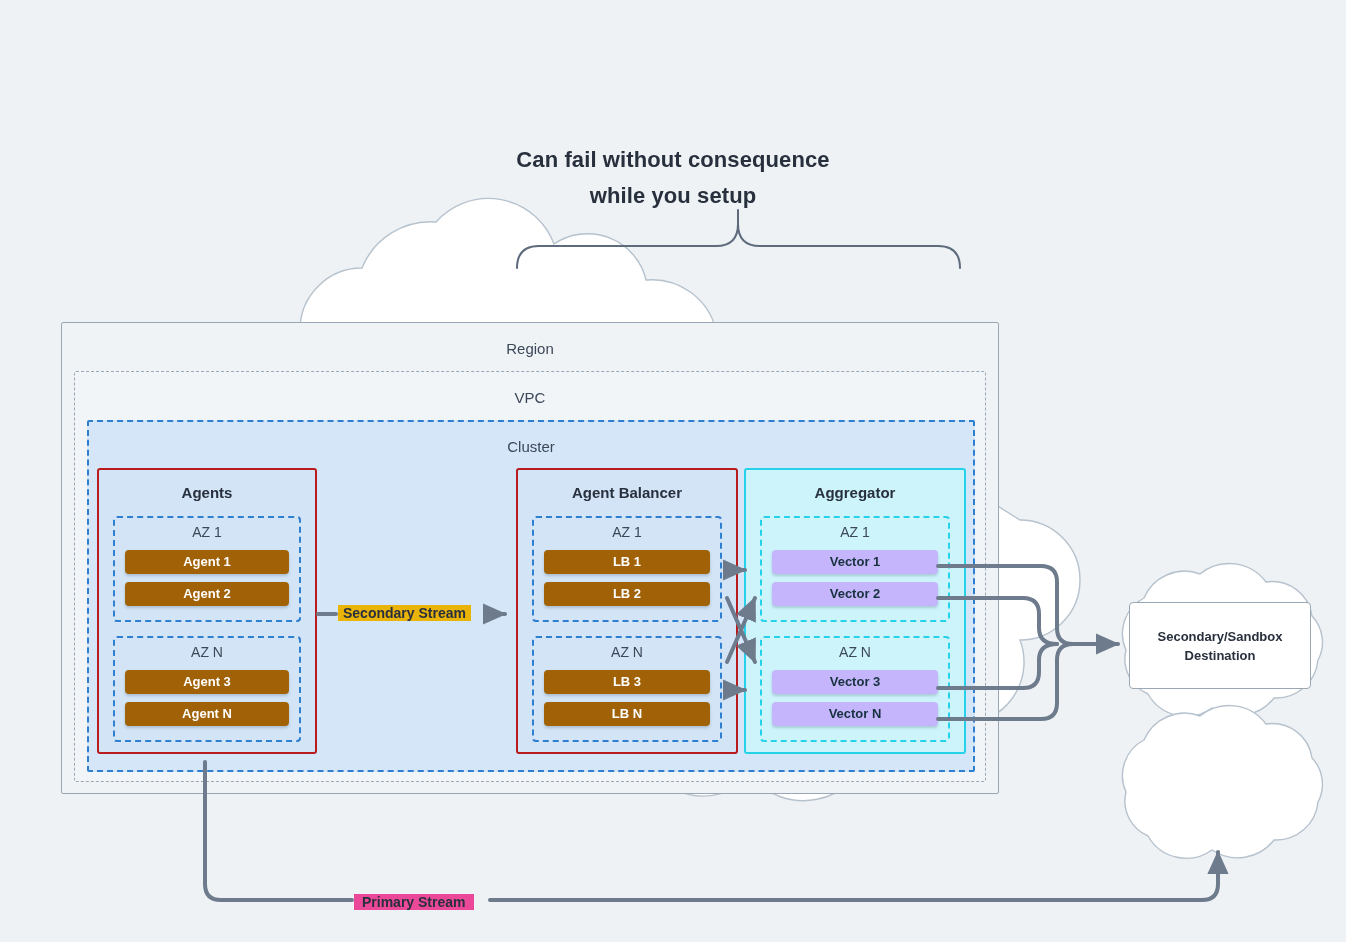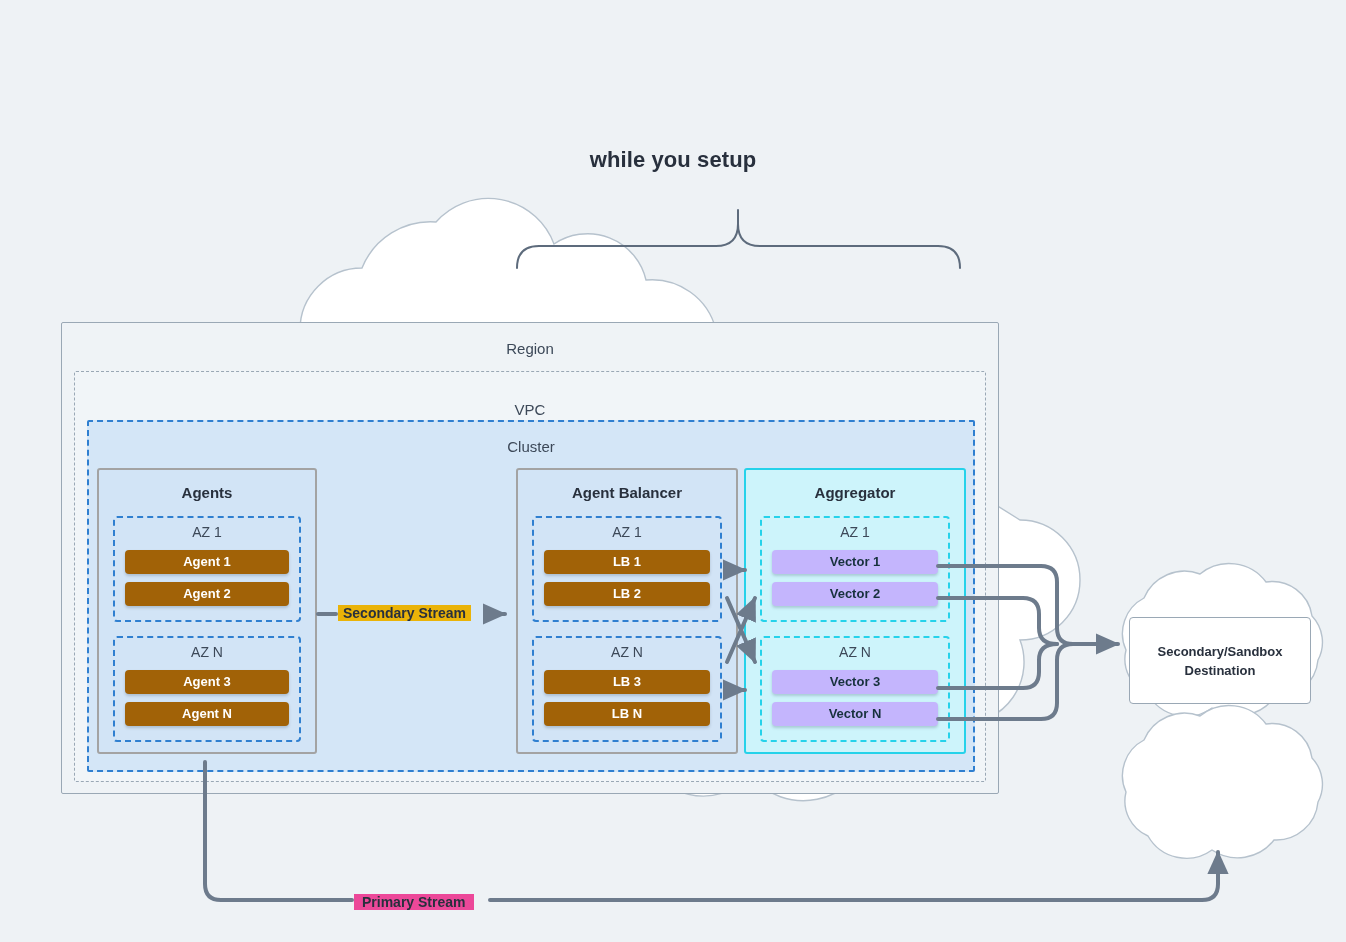--- a/index.html
+++ b/index.html
@@ -36,28 +36,28 @@
   }
   .cluster{
     position:absolute;left:87px;top:420px;width:884px;height:348px;
     border:2px dashed #2f7fd0;background:#d4e6f7;border-radius:2px;z-index:4;
   }
   .zone-label{
     position:absolute;left:0;width:100%;text-align:center;
     font-size:15px;color:#3c4858;font-weight:normal;
   }
   .region > .zone-label{top:17px;}
-  .vpc > .zone-label{top:17px;margin-top:12px;}
+  .vpc > .zone-label{top:17px;}
   .cluster > .zone-label{top:16px;}
 
   
   .group{
     position:absolute;top:468px;height:282px;z-index:5;border-radius:3px;
   }
-  .group.blue{border:2px solid #a3a3a3;background:#d2e4f6;}
+  .group.blue{border:2px solid #b91c1c;background:#d2e4f6;}
   .group.cyan{border:2px solid #25d2ea;background:#cdf4fb;}
   .group-title{
     position:absolute;left:0;top:14px;width:100%;text-align:center;
     font-size:15px;font-weight:bold;color:#28303d;
   }
   #g-agents{left:97px;width:216px;}
   #g-lb{left:516px;width:218px;}
   #g-agg{left:744px;width:218px;}
 
   
@@ -84,21 +84,21 @@
   .node.slot1{top:32px;}
   .node.slot2{top:64px;}
 
   
   .dest{
     position:absolute;border:1.5px solid #9aa8b5;background:#ffffff;
     border-radius:4px;z-index:7;
     display:flex;align-items:center;justify-content:center;text-align:center;
     font-size:13px;font-weight:bold;color:#28303d;line-height:19px;
   }
-  #dest-secondary{left:1129px;top:602px;width:180px;height:85px;margin-top:15px;}
+  #dest-secondary{left:1129px;top:602px;width:180px;height:85px;}
   #dest-primary{left:1129px;top:744px;width:180px;height:85px;}
 
   
   .stream-label{
     position:absolute;z-index:8;font-size:14px;font-weight:bold;color:#28303d;
     background:#eab308;padding:0 5px;white-space:nowrap;
   }
   #lbl-secondary{left:338px;top:605px;}
   #lbl-primary{left:354px;top:894px;background:#ec4899;padding:0 8px;}
 </style>
@@ -145,20 +145,21 @@
              a 46 46 0 0 1 66 8
              a 40 40 0 0 1 46 34
              a 38 38 0 0 1 6 44
              a 42 42 0 0 1 -44 38
              a 46 46 0 0 1 -62 10
              a 44 44 0 0 1 -64 -14
              a 38 38 0 0 1 -22 -44 Z" fill="#ffffff" stroke="#b6c2cd" stroke-width="1.4"></path>
   </svg>
 
   <div class="headline">
+    <div>Can fail without consequence</div>
     <div>while you setup</div>
   </div>
 
   <div class="region">
     <div class="zone-label">Region</div>
   </div>
   <div class="vpc">
     <div class="zone-label">VPC</div>
   </div>
   <div class="cluster">

